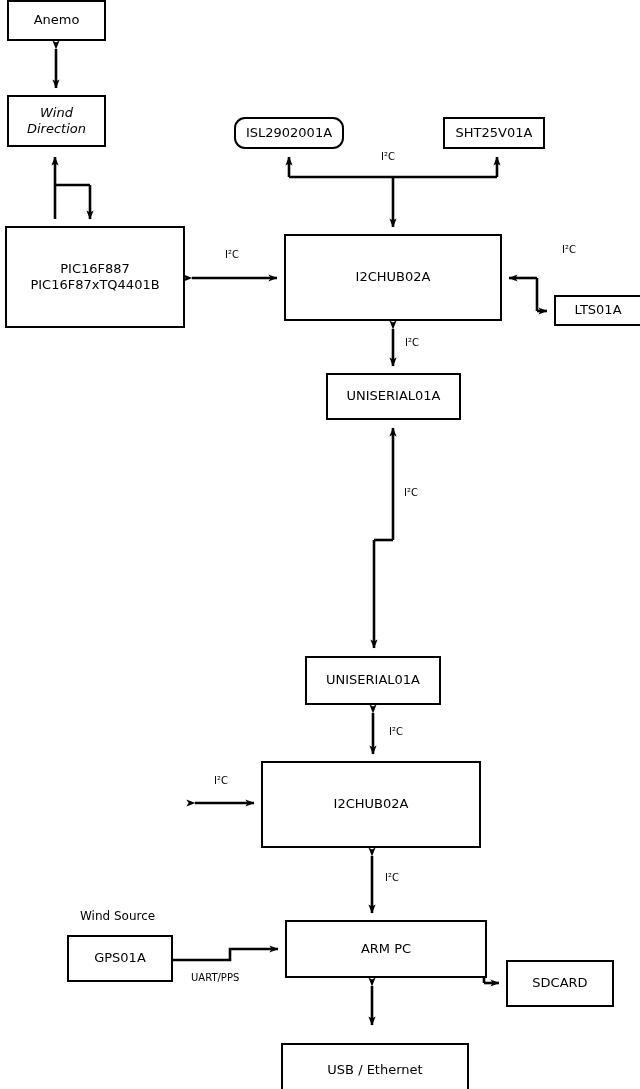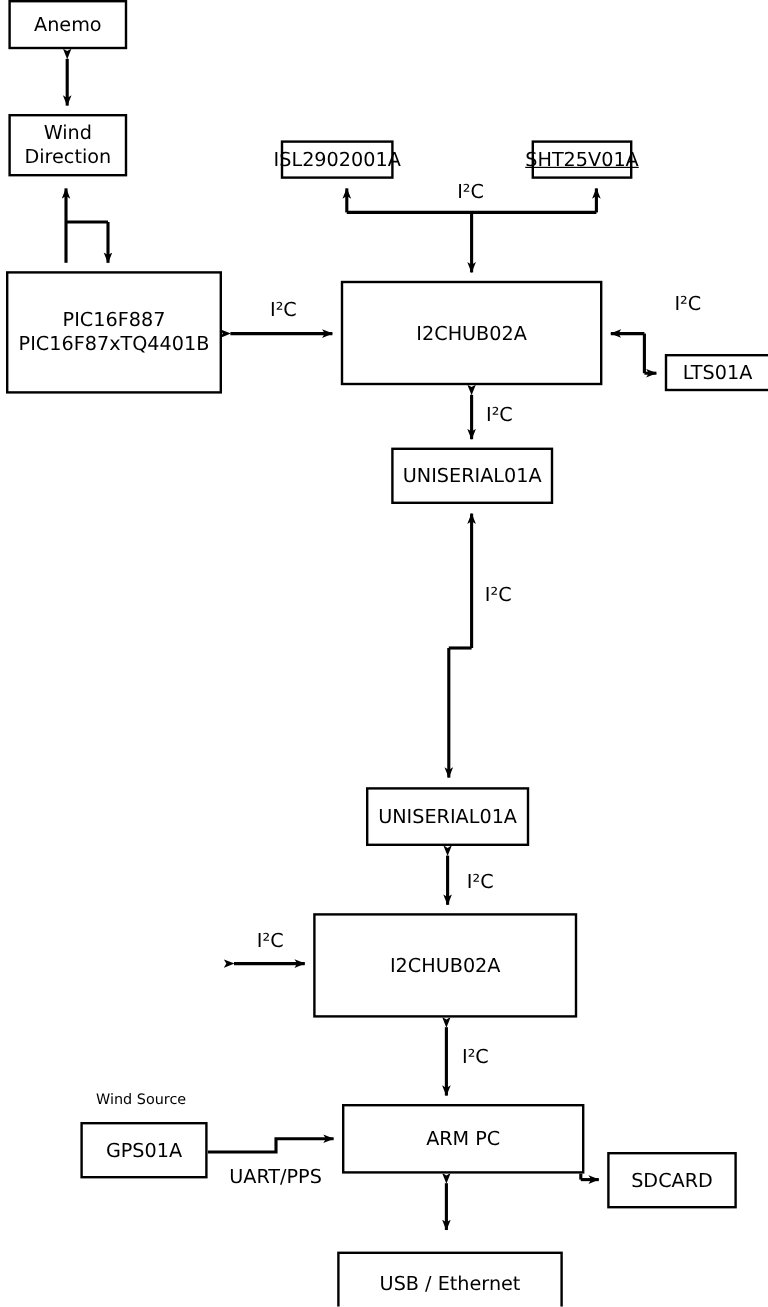--- a/index.html
+++ b/index.html
@@ -29,32 +29,32 @@
   .node {
     position: absolute;
     box-sizing: border-box;
     border: 2px solid #000000;
     background: #ffffff;
     display: flex;
     align-items: center;
     justify-content: center;
     text-align: center;
     color: #000000;
-    font-size: 16px;
+    font-size: 13px;
     line-height: 1.25;
     z-index: 2;
   }
   .node span {
     display: block;
     white-space: pre-line;
   }
   .edge-label {
     position: absolute;
     color: #000000;
-    font-size: 16px;
+    font-size: 10px;
     line-height: 1;
     white-space: nowrap;
     z-index: 3;
     background: transparent;
   }
   .free-label {
     position: absolute;
     color: #000000;
     font-size: 12px;
     line-height: 1;
@@ -111,35 +111,35 @@
       <path d="M484,983 L499,983" marker-end="url(#ah)"></path>
 
       <line x1="372" y1="986" x2="372" y2="1025" marker-start="url(#ah)" marker-end="url(#ah)"></line>
     </g>
   </svg>
 
   <div class="node" style="left:7px;  top:0px;    width:99px;  height:41px;">
     <span>Anemo</span>
   </div>
 
-  <div class="node" style="left:7px;  top:95px;   width:99px;  height:52px;">
+  <div class="node" style="left:7px;  top:95px;   width:99px;  height:52px;font-style:italic;">
     <span>Wind
 Direction</span>
   </div>
 
   <div class="node" style="left:5px;  top:226px;  width:180px; height:102px;">
     <span>PIC16F887
 PIC16F87xTQ4401B</span>
   </div>
 
-  <div class="node" style="left:234px; top:117px; width:94px; height:32px;">
+  <div class="node" style="left:234px; top:117px; width:110px; height:32px;border-radius:11px;">
     <span>ISL2902001A</span>
   </div>
 
-  <div class="node" style="left:443px; top:117px; width:84px; height:32px;text-decoration:underline;">
+  <div class="node" style="left:443px; top:117px; width:102px; height:32px;">
     <span>SHT25V01A</span>
   </div>
 
   <div class="node" style="left:284px; top:234px; width:218px; height:87px;">
     <span>I2CHUB02A</span>
   </div>
 
   <div class="node" style="left:554px; top:295px; width:88px;  height:31px;">
     <span>LTS01A</span>
   </div>

